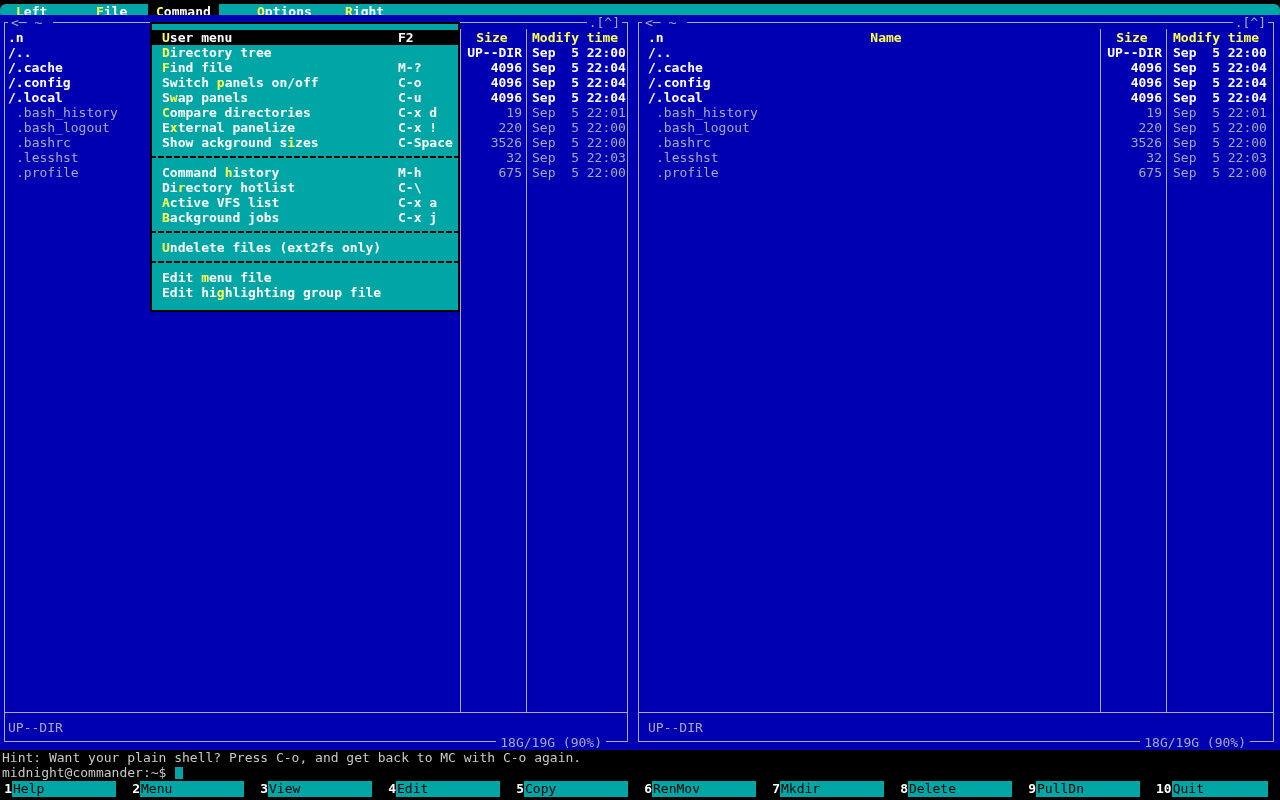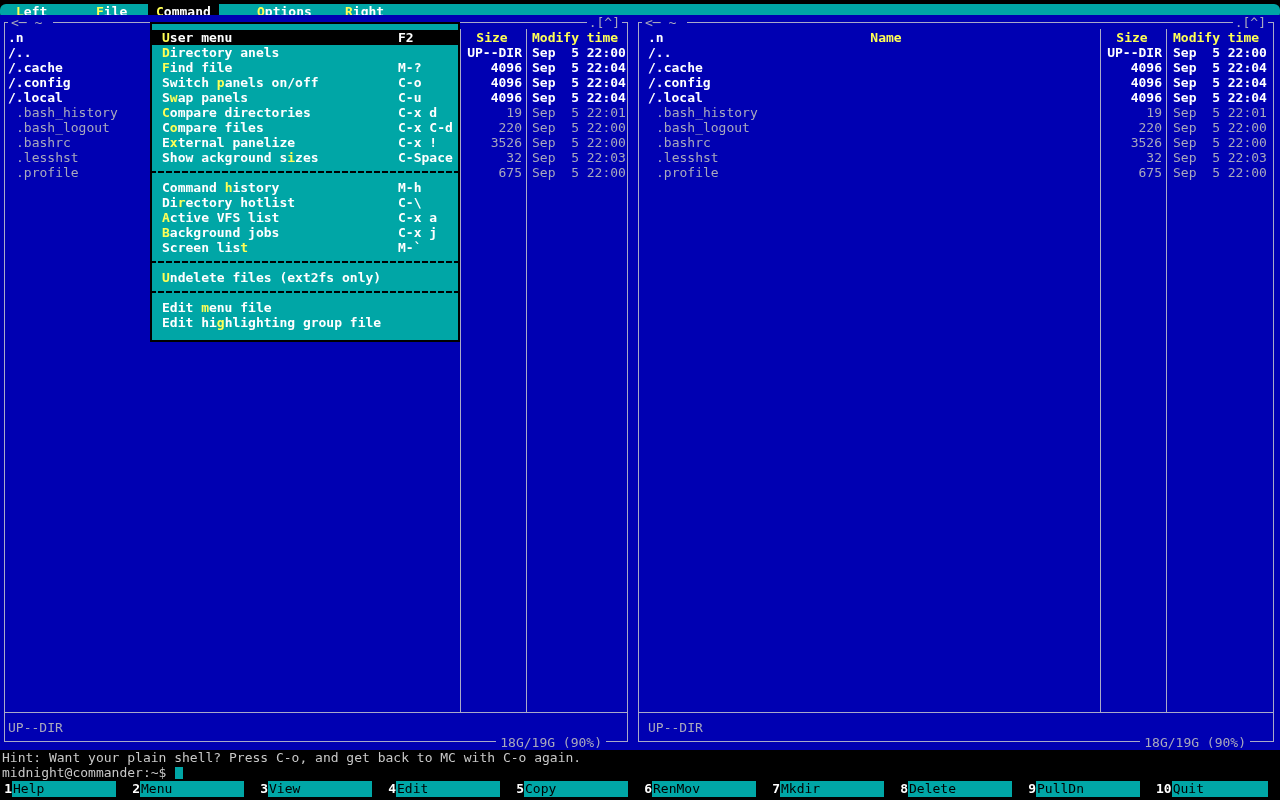--- a/index.html
+++ b/index.html
@@ -132,34 +132,32 @@
       <div class="prow" style="top: 105px;"><span class="t-file" style="left: 24px;">.bash_logout</span><span class="t-file" style="left: 470px; width: 60px; text-align: right;">220</span><span class="t-file" style="left: 541px;">Sep  5 22:00</span></div>
       <div class="prow" style="top: 120px;"><span class="t-file" style="left: 24px;">.bashrc</span><span class="t-file" style="left: 470px; width: 60px; text-align: right;">3526</span><span class="t-file" style="left: 541px;">Sep  5 22:00</span></div>
       <div class="prow" style="top: 135px;"><span class="t-file" style="left: 24px;">.lesshst</span><span class="t-file" style="left: 470px; width: 60px; text-align: right;">32</span><span class="t-file" style="left: 541px;">Sep  5 22:03</span></div>
       <div class="prow" style="top: 150px;"><span class="t-file" style="left: 24px;">.profile</span><span class="t-file" style="left: 470px; width: 60px; text-align: right;">675</span><span class="t-file" style="left: 541px;">Sep  5 22:00</span></div>
       <span class="pmini" style="left: 16px;">UP--DIR</span>
       <span class="pusage" style="right: 30px;">18G/19G (90%)</span>
     </div>
 
   <div class="dropdown">
       <div class="menu-item selected"><span class="mi-label"><span class="hot">U</span><span>ser menu</span></span><span class="mi-key">F2</span></div>
-      <div class="menu-item"><span class="mi-label"><span class="hot">D</span><span>irectory anels</span></span></div>
+      <div class="menu-item"><span class="mi-label"><span class="hot">D</span><span>irectory tree</span></span></div>
       <div class="menu-item"><span class="mi-label"><span class="hot">F</span><span>ind file</span></span><span class="mi-key">M-?</span></div>
       <div class="menu-item"><span class="mi-label"><span>Switch </span><span class="hot">p</span><span>anels on/off</span></span><span class="mi-key">C-o</span></div>
       <div class="menu-item"><span class="mi-label"><span>S</span><span class="hot">w</span><span>ap panels</span></span><span class="mi-key">C-u</span></div>
       <div class="menu-item"><span class="mi-label"><span class="hot">C</span><span>ompare directories</span></span><span class="mi-key">C-x d</span></div>
-      <div class="menu-item"><span class="mi-label"><span>C</span><span class="hot">o</span><span>mpare files</span></span><span class="mi-key">C-x C-d</span></div>
       <div class="menu-item"><span class="mi-label"><span>E</span><span class="hot">x</span><span>ternal panelize</span></span><span class="mi-key">C-x !</span></div>
       <div class="menu-item"><span class="mi-label"><span>Show ackground s</span><span class="hot">i</span><span>zes</span></span><span class="mi-key">C-Space</span></div>
       <div class="menu-sep"></div>
       <div class="menu-item"><span class="mi-label"><span>Command </span><span class="hot">h</span><span>istory</span></span><span class="mi-key">M-h</span></div>
       <div class="menu-item"><span class="mi-label"><span>Di</span><span class="hot">r</span><span>ectory hotlist</span></span><span class="mi-key">C-\</span></div>
       <div class="menu-item"><span class="mi-label"><span class="hot">A</span><span>ctive VFS list</span></span><span class="mi-key">C-x a</span></div>
       <div class="menu-item"><span class="mi-label"><span class="hot">B</span><span>ackground jobs</span></span><span class="mi-key">C-x j</span></div>
-      <div class="menu-item"><span class="mi-label"><span>Screen lis</span><span class="hot">t</span></span><span class="mi-key">M-`</span></div>
       <div class="menu-sep"></div>
       <div class="menu-item"><span class="mi-label"><span class="hot">U</span><span>ndelete files (ext2fs only)</span></span></div>
       <div class="menu-sep"></div>
       <div class="menu-item"><span class="mi-label"><span>Edit </span><span class="hot">m</span><span>enu file</span></span></div>
       <div class="menu-item"><span class="mi-label"><span>Edit hi</span><span class="hot">g</span><span>hlighting group file</span></span></div>
     </div>
 
   <div class="hint">Hint: Want your plain shell? Press C-o, and get back to MC with C-o again.</div>
 
   <div class="promptline"><span>midnight@commander:~$</span><span class="cursor"></span></div>

